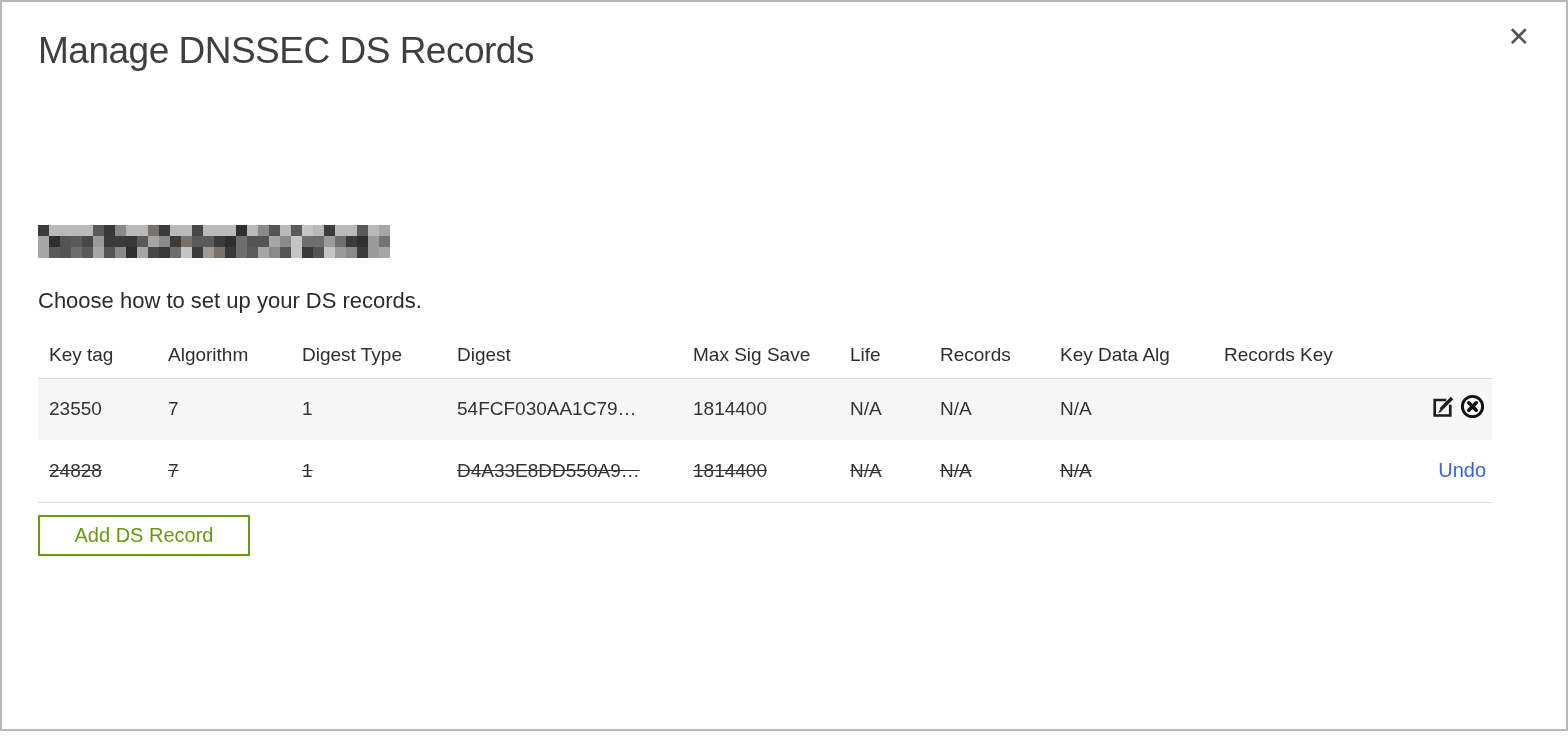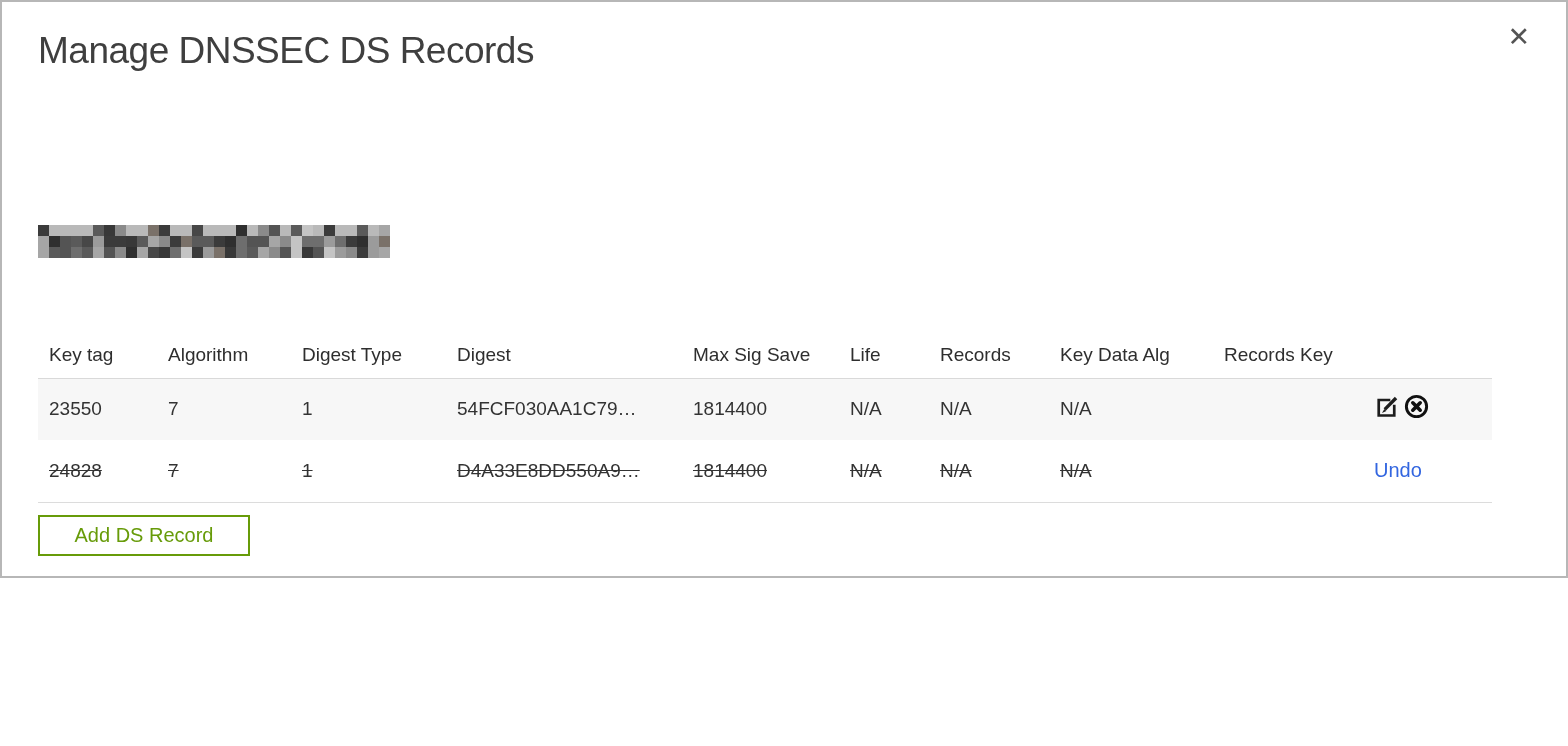--- a/index.html
+++ b/index.html
@@ -2,21 +2,21 @@
 <html><head>
 <meta charset="utf-8">
 <style>
   * { margin: 0; padding: 0; box-sizing: border-box; }
   html, body { background: #fff; }
   body { font-family: "Liberation Sans", "DejaVu Sans", sans-serif; }
 
   .screen {
     position: relative;
     width: 1568px;
-    height: 578px;
+    height: 731px;
     background: #ffffff;
     border: 2px solid #b7b7b7;
     overflow: hidden;
   }
 
   .dialog-title {
     position: absolute;
     left: 36px;
     top: 28px;
     font-size: 37px;
@@ -93,20 +93,21 @@
   .ds-table td {
     padding: 0 4px 0 11px;
     height: 62px;
     white-space: nowrap;
     overflow: hidden;
   }
   .ds-table tr.row-current td { background: #f7f7f7; }
   .ds-table tr.row-deleted td { background: #ffffff; border-bottom: 1px solid #dcdcdc; }
   .ds-table tr.row-deleted td.cell-text { text-decoration: line-through; }
   .ds-table td.actions-cell {
+    text-align: right;
     padding-right: 6px;
   }
 
   .row-action-icons { display: inline-flex; align-items: center; gap: 2px; }
   .icon-btn { cursor: pointer; display: inline-flex; }
   .undo-link {
     color: #3366e0;
     font-size: 20px;
     cursor: pointer;
     text-decoration: none;
@@ -178,20 +179,21 @@
 <body>
 
 <div class="screen">
 
   <div class="dialog-title">Manage DNSSEC DS Records</div>
 
   <div class="close-btn">✕</div>
 
   <div class="domain-redaction"><span class="px" style="background: rgb(59, 59, 59);"></span><span class="px" style="background: rgb(185, 185, 185);"></span><span class="px" style="background: rgb(185, 185, 185);"></span><span class="px" style="background: rgb(185, 185, 185);"></span><span class="px" style="background: rgb(185, 185, 185);"></span><span class="px" style="background: rgb(90, 90, 90);"></span><span class="px" style="background: rgb(56, 56, 56);"></span><span class="px" style="background: rgb(138, 138, 138);"></span><span class="px" style="background: rgb(185, 185, 185);"></span><span class="px" style="background: rgb(185, 185, 185);"></span><span class="px" style="background: rgb(122, 113, 105);"></span><span class="px" style="background: rgb(59, 59, 59);"></span><span class="px" style="background: rgb(185, 185, 185);"></span><span class="px" style="background: rgb(185, 185, 185);"></span><span class="px" style="background: rgb(71, 71, 71);"></span><span class="px" style="background: rgb(185, 185, 185);"></span><span class="px" style="background: rgb(185, 185, 185);"></span><span class="px" style="background: rgb(185, 185, 185);"></span><span class="px" style="background: rgb(47, 47, 47);"></span><span class="px" style="background: rgb(185, 185, 185);"></span><span class="px" style="background: rgb(138, 138, 138);"></span><span class="px" style="background: rgb(84, 84, 84);"></span><span class="px" style="background: rgb(185, 185, 185);"></span><span class="px" style="background: rgb(90, 90, 90);"></span><span class="px" style="background: rgb(196, 196, 196);"></span><span class="px" style="background: rgb(185, 185, 185);"></span><span class="px" style="background: rgb(59, 59, 59);"></span><span class="px" style="background: rgb(185, 185, 185);"></span><span class="px" style="background: rgb(185, 185, 185);"></span><span class="px" style="background: rgb(90, 90, 90);"></span><span class="px" style="background: rgb(185, 185, 185);"></span><span class="px" style="background: rgb(166, 166, 166);"></span><span class="px" style="background: rgb(166, 166, 166);"></span><span class="px" style="background: rgb(47, 47, 47);"></span><span class="px" style="background: rgb(84, 84, 84);"></span><span class="px" style="background: rgb(90, 90, 90);"></span><span class="px" style="background: rgb(71, 71, 71);"></span><span class="px" style="background: rgb(155, 155, 155);"></span><span class="px" style="background: rgb(59, 59, 59);"></span><span class="px" style="background: rgb(59, 59, 59);"></span><span class="px" style="background: rgb(56, 56, 56);"></span><span class="px" style="background: rgb(90, 90, 90);"></span><span class="px" style="background: rgb(166, 166, 166);"></span><span class="px" style="background: rgb(138, 138, 138);"></span><span class="px" style="background: rgb(59, 59, 59);"></span><span class="px" style="background: rgb(122, 113, 105);"></span><span class="px" style="background: rgb(90, 90, 90);"></span><span class="px" style="background: rgb(90, 90, 90);"></span><span class="px" style="background: rgb(59, 59, 59);"></span><span class="px" style="background: rgb(47, 47, 47);"></span><span class="px" style="background: rgb(110, 110, 110);"></span><span class="px" style="background: rgb(84, 84, 84);"></span><span class="px" style="background: rgb(84, 84, 84);"></span><span class="px" style="background: rgb(166, 166, 166);"></span><span class="px" style="background: rgb(138, 138, 138);"></span><span class="px" style="background: rgb(196, 196, 196);"></span><span class="px" style="background: rgb(110, 110, 110);"></span><span class="px" style="background: rgb(110, 110, 110);"></span><span class="px" style="background: rgb(155, 155, 155);"></span><span class="px" style="background: rgb(110, 110, 110);"></span><span class="px" style="background: rgb(59, 59, 59);"></span><span class="px" style="background: rgb(47, 47, 47);"></span><span class="px" style="background: rgb(155, 155, 155);"></span><span class="px" style="background: rgb(122, 113, 105);"></span><span class="px" style="background: rgb(166, 166, 166);"></span><span class="px" style="background: rgb(90, 90, 90);"></span><span class="px" style="background: rgb(84, 84, 84);"></span><span class="px" style="background: rgb(110, 110, 110);"></span><span class="px" style="background: rgb(90, 90, 90);"></span><span class="px" style="background: rgb(166, 166, 166);"></span><span class="px" style="background: rgb(84, 84, 84);"></span><span class="px" style="background: rgb(138, 138, 138);"></span><span class="px" style="background: rgb(47, 47, 47);"></span><span class="px" style="background: rgb(166, 166, 166);"></span><span class="px" style="background: rgb(71, 71, 71);"></span><span class="px" style="background: rgb(56, 56, 56);"></span><span class="px" style="background: rgb(110, 110, 110);"></span><span class="px" style="background: rgb(196, 196, 196);"></span><span class="px" style="background: rgb(59, 59, 59);"></span><span class="px" style="background: rgb(155, 155, 155);"></span><span class="px" style="background: rgb(122, 113, 105);"></span><span class="px" style="background: rgb(56, 56, 56);"></span><span class="px" style="background: rgb(110, 110, 110);"></span><span class="px" style="background: rgb(90, 90, 90);"></span><span class="px" style="background: rgb(166, 166, 166);"></span><span class="px" style="background: rgb(138, 138, 138);"></span><span class="px" style="background: rgb(84, 84, 84);"></span><span class="px" style="background: rgb(196, 196, 196);"></span><span class="px" style="background: rgb(56, 56, 56);"></span><span class="px" style="background: rgb(84, 84, 84);"></span><span class="px" style="background: rgb(196, 196, 196);"></span><span class="px" style="background: rgb(155, 155, 155);"></span><span class="px" style="background: rgb(138, 138, 138);"></span><span class="px" style="background: rgb(59, 59, 59);"></span><span class="px" style="background: rgb(155, 155, 155);"></span><span class="px" style="background: rgb(166, 166, 166);"></span></div>
 
+  <div class="instruction">Choose how to set up your DS records.</div>
 
   <table class="ds-table">
     <colgroup>
       <col class="c1">
         <col class="c2">
         <col class="c3">
         <col class="c4">
         <col class="c5">
       <col class="c6">
         <col class="c7">

